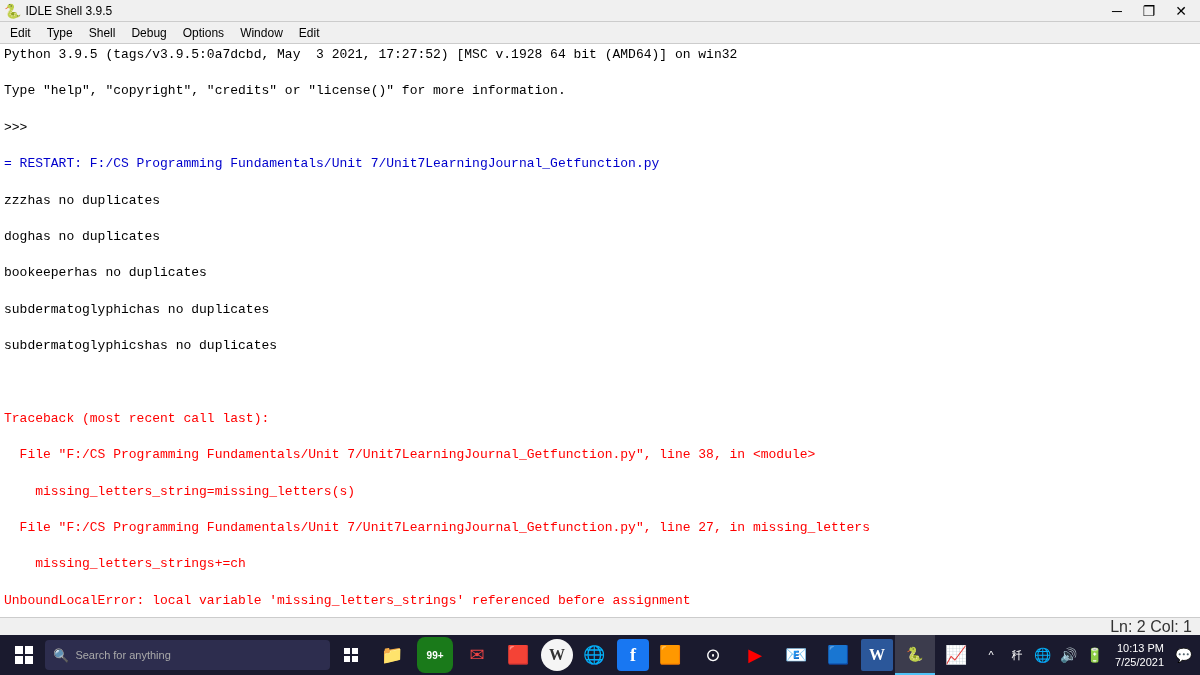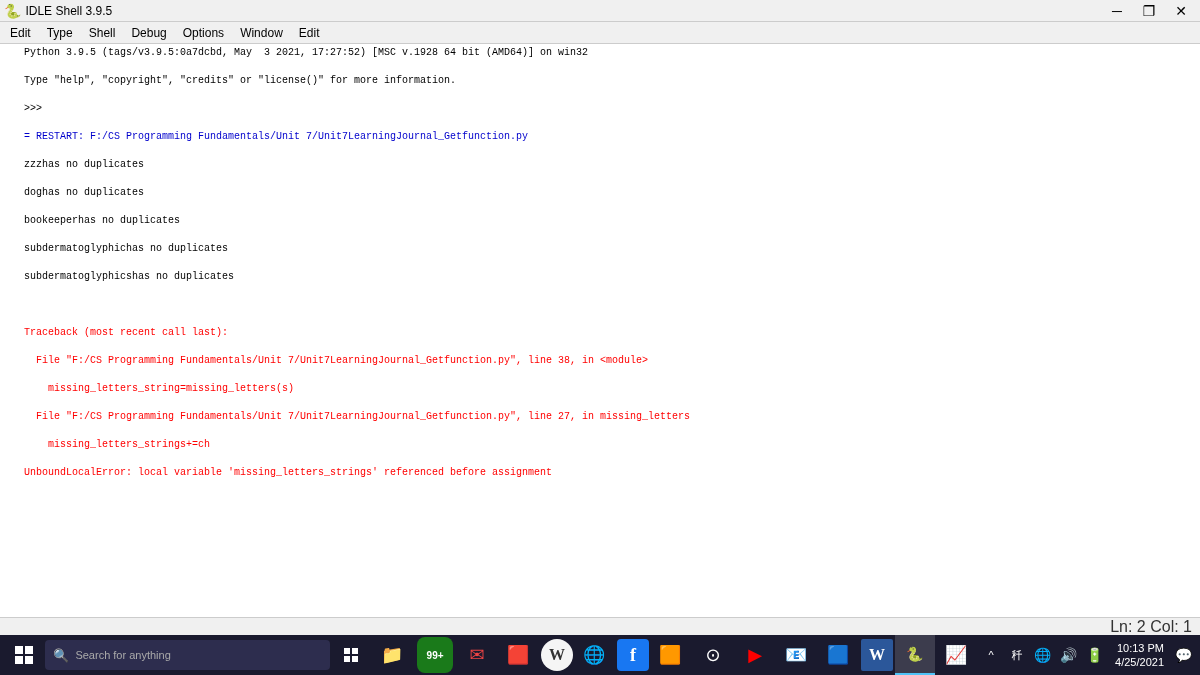--- a/index.html
+++ b/index.html
@@ -42,24 +42,23 @@
       cursor: pointer;
       white-space: nowrap;
     }
 
     
     #shell-content {
       flex: 1;
       background: #ffffff;
       padding: 2px 4px;
       overflow-y: auto;
-      font-size: 10px;
+      font-size: 13px;
       line-height: 1.4;
       color: #000;
-      margin-left: 20px;
     }
     .line { white-space: pre; display: block; }
 
     
     #status-bar {
       background: #f0f0f0;
       height: 18px;
       display: flex;
       align-items: center;
       justify-content: flex-end;
@@ -236,17 +235,17 @@
   </div>
 
   <div id="taskbar-right">
     <div class="sys-icon" style="font-size:11px;">^</div>
     <div class="sys-icon" style="font-size:11px; font-family:'Segoe UI',Arial,sans-serif;">䄭</div>
     <div class="sys-icon" style="font-size:14px;">🌐</div>
     <div class="sys-icon" style="font-size:14px;">🔊</div>
     <div class="sys-icon" style="font-size:14px;">🔋</div>
     <div id="clock">
       <div>10:13 PM</div>
-      <div>4/25/2021</div>
+      <div>7/25/2021</div>
     </div>
     <div class="sys-icon" style="font-size:14px;">💬</div>
   </div>
 </div>
 
 </body></html>

